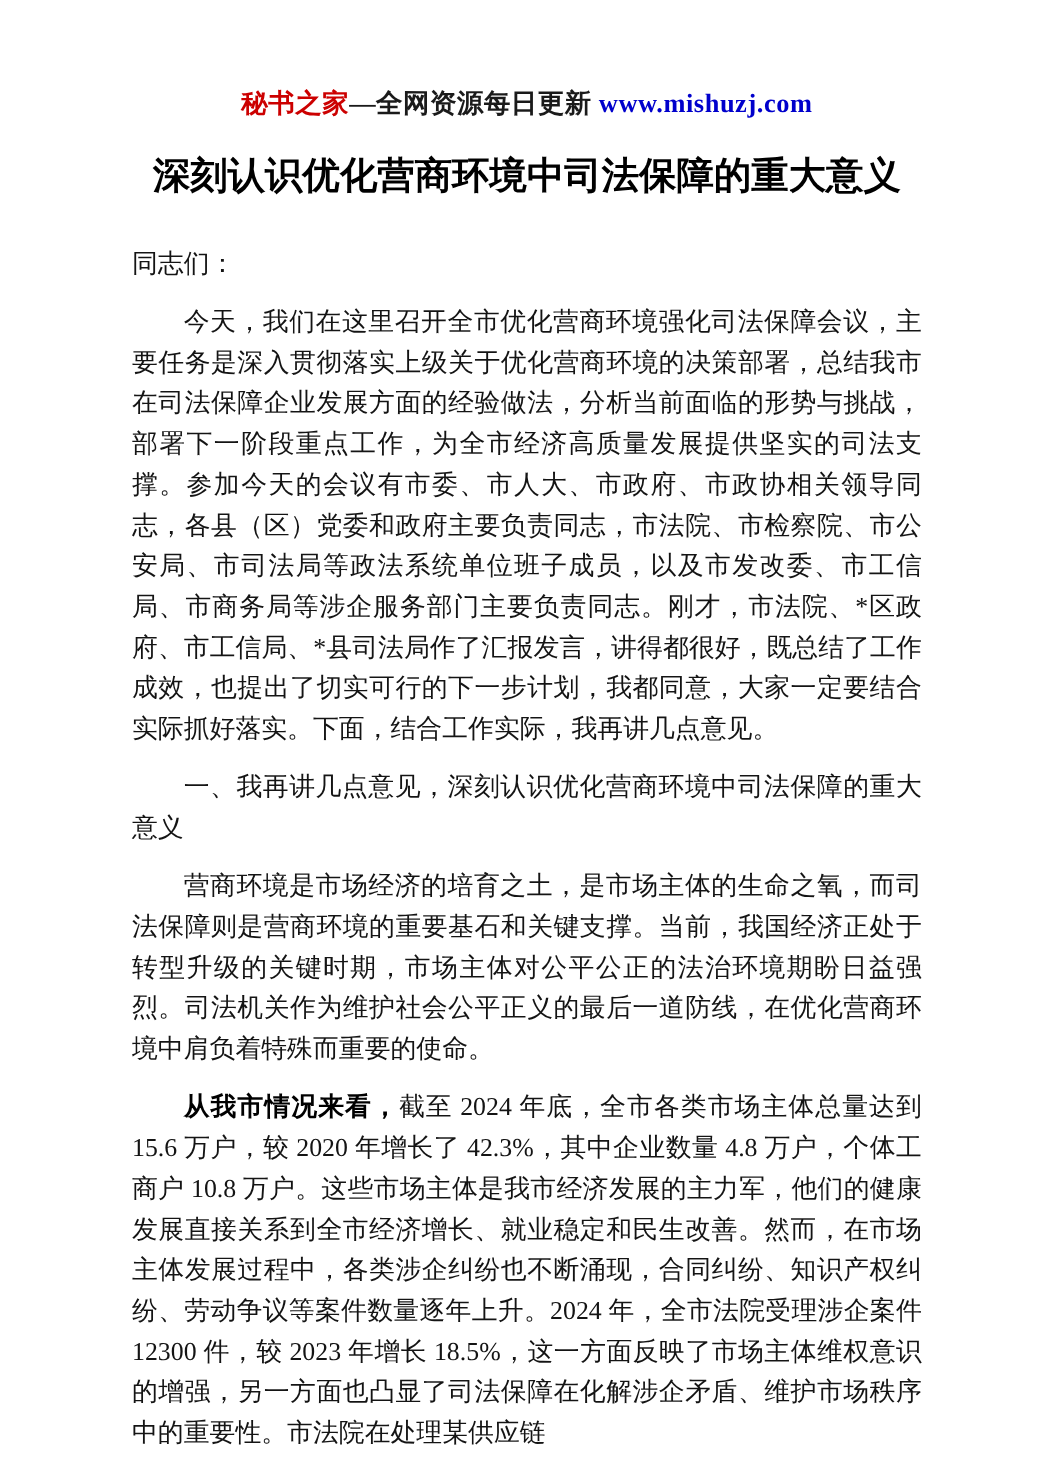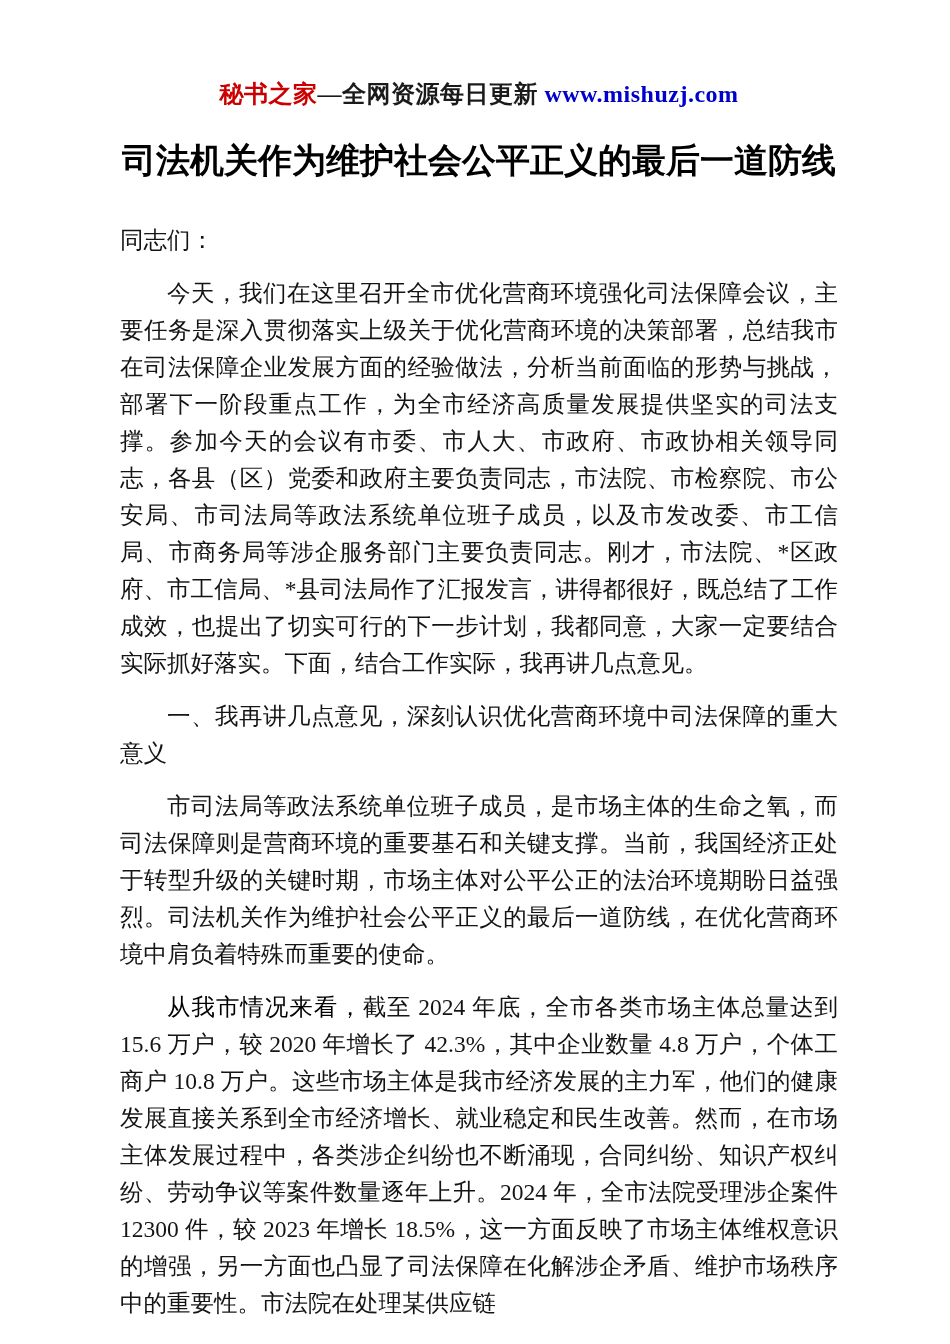--- a/index.html
+++ b/index.html
@@ -50,40 +50,40 @@
     font-weight: normal;
     color: #141414;
   }
   .salutation { text-indent: 0; }
   .para       { text-indent: 2em; }
   .section-heading {
     text-indent: 2em;
     font-weight: bold;
     color: #000000;
   }
-  .bold-lead { font-weight: normal; color: #000000; }
+  .bold-lead { font-weight: bold; color: #000000; }
 </style>
 </head>
 <body>
 
 <div class="page">
 
   <div class="site-header">
     <span class="brand">秘书之家</span><span class="tagline">—全网资源每日更新 </span><span class="url">www.mishuzj.com</span>
   </div>
 
-  <h1 class="doc-title">司法机关作为维护社会公平正义的最后一道防线</h1>
+  <h1 class="doc-title">深刻认识优化营商环境中司法保障的重大意义</h1>
 
   <div class="body-text">
 
     <p class="salutation">同志们：</p>
 
     <p class="para">今天，我们在这里召开全市优化营商环境强化司法保障会议，主要任务是深入贯彻落实上级关于优化营商环境的决策部署，总结我市在司法保障企业发展方面的经验做法，分析当前面临的形势与挑战，部署下一阶段重点工作，为全市经济高质量发展提供坚实的司法支撑。参加今天的会议有市委、市人大、市政府、市政协相关领导同志，各县（区）党委和政府主要负责同志，市法院、市检察院、市公安局、市司法局等政法系统单位班子成员，以及市发改委、市工信局、市商务局等涉企服务部门主要负责同志。刚才，市法院、*区政府、市工信局、*县司法局作了汇报发言，讲得都很好，既总结了工作成效，也提出了切实可行的下一步计划，我都同意，大家一定要结合实际抓好落实。下面，结合工作实际，我再讲几点意见。</p>
 
     <h2 class="section-heading">一、我再讲几点意见，深刻认识优化营商环境中司法保障的重大意义</h2>
 
-    <p class="para">市司法局等政法系统单位班子成员，是市场主体的生命之氧，而司法保障则是营商环境的重要基石和关键支撑。当前，我国经济正处于转型升级的关键时期，市场主体对公平公正的法治环境期盼日益强烈。司法机关作为维护社会公平正义的最后一道防线，在优化营商环境中肩负着特殊而重要的使命。</p>
+    <p class="para">营商环境是市场经济的培育之土，是市场主体的生命之氧，而司法保障则是营商环境的重要基石和关键支撑。当前，我国经济正处于转型升级的关键时期，市场主体对公平公正的法治环境期盼日益强烈。司法机关作为维护社会公平正义的最后一道防线，在优化营商环境中肩负着特殊而重要的使命。</p>
 
     <p class="para"><span class="bold-lead">从我市情况来看，</span><span>截至 2024 年底，全市各类市场主体总量达到 15.6 万户，较 2020 年增长了 42.3%，其中企业数量 4.8 万户，个体工商户 10.8 万户。这些市场主体是我市经济发展的主力军，他们的健康发展直接关系到全市经济增长、就业稳定和民生改善。然而，在市场主体发展过程中，各类涉企纠纷也不断涌现，合同纠纷、知识产权纠纷、劳动争议等案件数量逐年上升。2024 年，全市法院受理涉企案件 12300 件，较 2023 年增长 18.5%，这一方面反映了市场主体维权意识的增强，另一方面也凸显了司法保障在化解涉企矛盾、维护市场秩序中的重要性。市法院在处理某供应链</span></p>
 
   </div>
 
 </div>
 
 </body></html>

